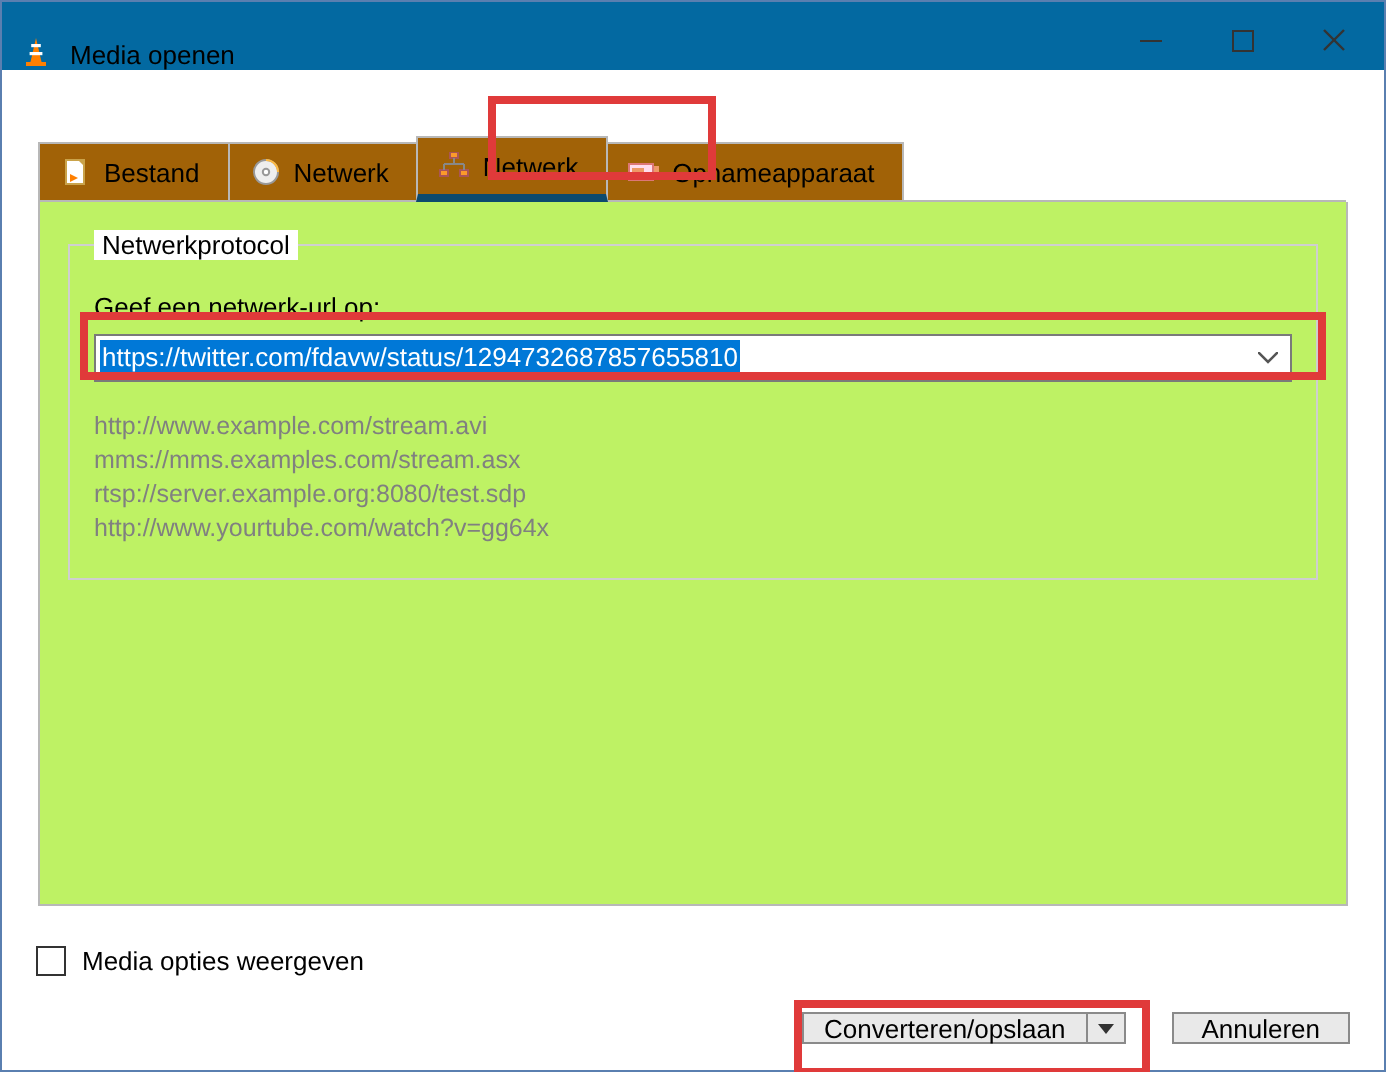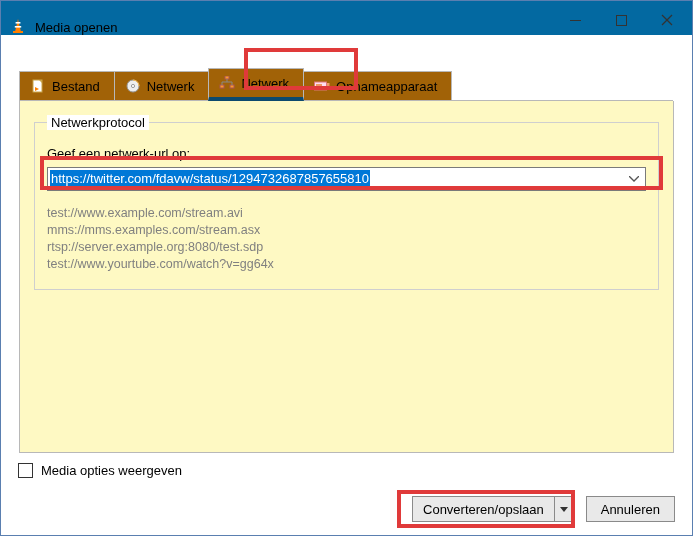--- a/index.html
+++ b/index.html
@@ -64,21 +64,21 @@
   }
   .tab-highlight.net { left: 244px; top: 48px; width: 114px; height: 42px; }
   
   .content-area {
     margin: 0 18px 0 18px;
     border: 1px solid #b8b8b8;
     border-top: none;
     padding: 14px 14px 14px 14px;
     height: 352px;
     position: relative;
-    background: #fef9c3;
+    background: #bef264;
   }
   .content-area::before{
     
     content:"";
     position:absolute;
     top:-1px; left:0; right:0; height:1px;
     background:#b8b8b8;
     z-index:0;
   }
   fieldset.group {
@@ -149,27 +149,28 @@
     width: 15px; height: 15px;
     border: 1px solid #333;
     background: #fff;
     display: inline-block;
   }
   .btn-row {
     display: flex; justify-content: flex-end; gap: 12px; align-items: center;
     position: relative;
   }
   .btn {
-    height: 26px;
+    height: 16px;
     border: 1px solid #8a8a8a;
     background: #e9e9e9;
     padding: 0 14px;
     font-size: 13px;
     display: flex; align-items: center; justify-content:center;
     color: #000;
+    margin-left: 11px;
   }
   .btn.split { padding: 0; }
   .btn.split .main { padding: 0 10px; height: 100%; display:flex; align-items:center; border-right: 1px solid #8a8a8a; }
   .btn.split .arrow { width: 18px; height: 100%; display:flex; align-items:center; justify-content:center; }
   .btn-highlight {
     position: absolute;
     right: 100px;
     top: -6px;
     width: 178px; height: 38px;
     border: 4px solid #e03a3a;
@@ -265,24 +266,24 @@
     <div class="url-row">
       <input class="url-input" type="text" value="https://twitter.com/fdavw/status/1294732687857655810" style="">
       <span class="url-selection">https://twitter.com/fdavw/status/1294732687857655810</span>
       <span class="url-drop">
         <svg width="10" height="6">
             <polyline points="0,0 5,5 10,0" fill="none" stroke="#555" stroke-width="1.3"></polyline>
           </svg>
       </span>
     </div>
     <div class="examples">
-      <div>test://www.example.com/stream.avi</div>
+      <div>http://www.example.com/stream.avi</div>
       <div>mms://mms.examples.com/stream.asx</div>
       <div>rtsp://server.example.org:8080/test.sdp</div>
-      <div>test://www.yourtube.com/watch?v=gg64x</div>
+      <div>http://www.yourtube.com/watch?v=gg64x</div>
     </div>
   </fieldset>
 </div>
 
 <div class="url-highlight"></div>
 
 <div class="footer">
   <div class="more-row">
     <span class="chk"></span>
     <span>Media opties weergeven</span>

